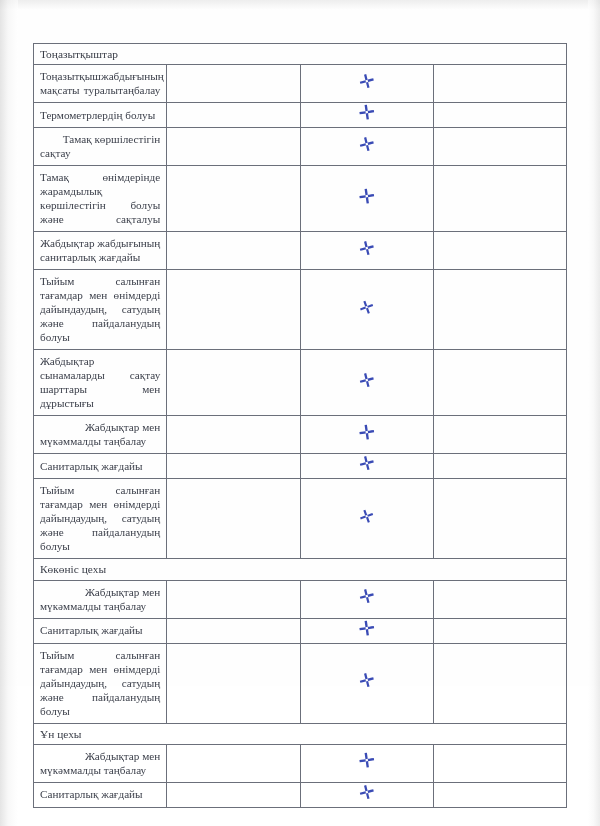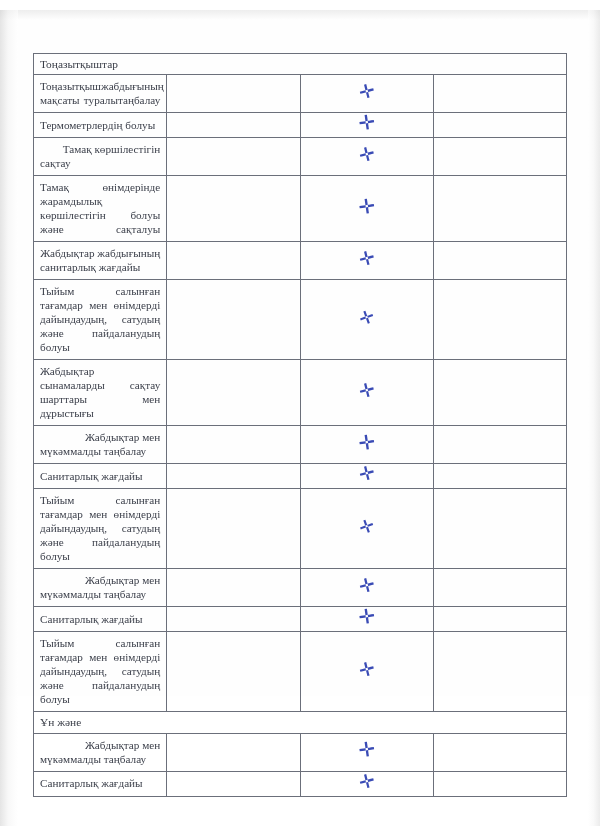--- a/index.html
+++ b/index.html
@@ -9,21 +9,21 @@
   }
   body {
     width: 600px;
     height: 826px;
     font-family: "Liberation Serif", serif;
     position: relative;
     overflow: hidden;
   }
   .page {
     position: absolute;
-    left: 0; top: 10px;
+    left: 0; top: 0;
     width: 600px;
     height: 686px;
     background: #fefefe;
   }
   
   .scan-edge-left {
     position: absolute;
     left: 0; top: 0;
     width: 18px; height: 826px;
     background: linear-gradient(to right, #cfcfcf 0%, #f2f2f2 45%, #ffffff 100%);
@@ -161,40 +161,43 @@
             <td class="col-b"></td>
             <td class="col-c"><span class="mark v1">✛</span></td>
             <td class="col-d"></td>
           </tr>
           <tr>
             <td class="label">Тыйым   салынған   тағамдар   мен   өнімдерді дайындаудың, сатудың және пайдаланудың болуы</td>
             <td class="col-b"></td>
             <td class="col-c"><span class="mark v3">✛</span></td>
             <td class="col-d"></td>
           </tr>
+          <tr class="section">
+            <td colspan="4">Көкөніс цехы</td>
+          </tr>
           <tr>
             <td class="label nojust">Жабдықтар мен мүкәммалды таңбалау</td>
             <td class="col-b"></td>
             <td class="col-c"><span class="mark v1">✛</span></td>
             <td class="col-d"></td>
           </tr>
           <tr>
             <td class="label nojust">Санитарлық жағдайы</td>
             <td class="col-b"></td>
             <td class="col-c"><span class="mark v2">✛</span></td>
             <td class="col-d"></td>
           </tr>
           <tr>
             <td class="label">Тыйым   салынған   тағамдар   мен   өнімдерді дайындаудың, сатудың және пайдаланудың болуы</td>
             <td class="col-b"></td>
             <td class="col-c"><span class="mark v1">✛</span></td>
             <td class="col-d"></td>
           </tr>
           <tr class="section">
-            <td colspan="4">Ұн және</td>
+            <td colspan="4">Ұн цехы</td>
           </tr>
           <tr>
             <td class="label nojust">Жабдықтар мен мүкәммалды таңбалау</td>
             <td class="col-b"></td>
             <td class="col-c"><span class="mark v2">✛</span></td>
             <td class="col-d"></td>
           </tr>
           <tr>
             <td class="label nojust">Санитарлық жағдайы</td>
             <td class="col-b"></td>

